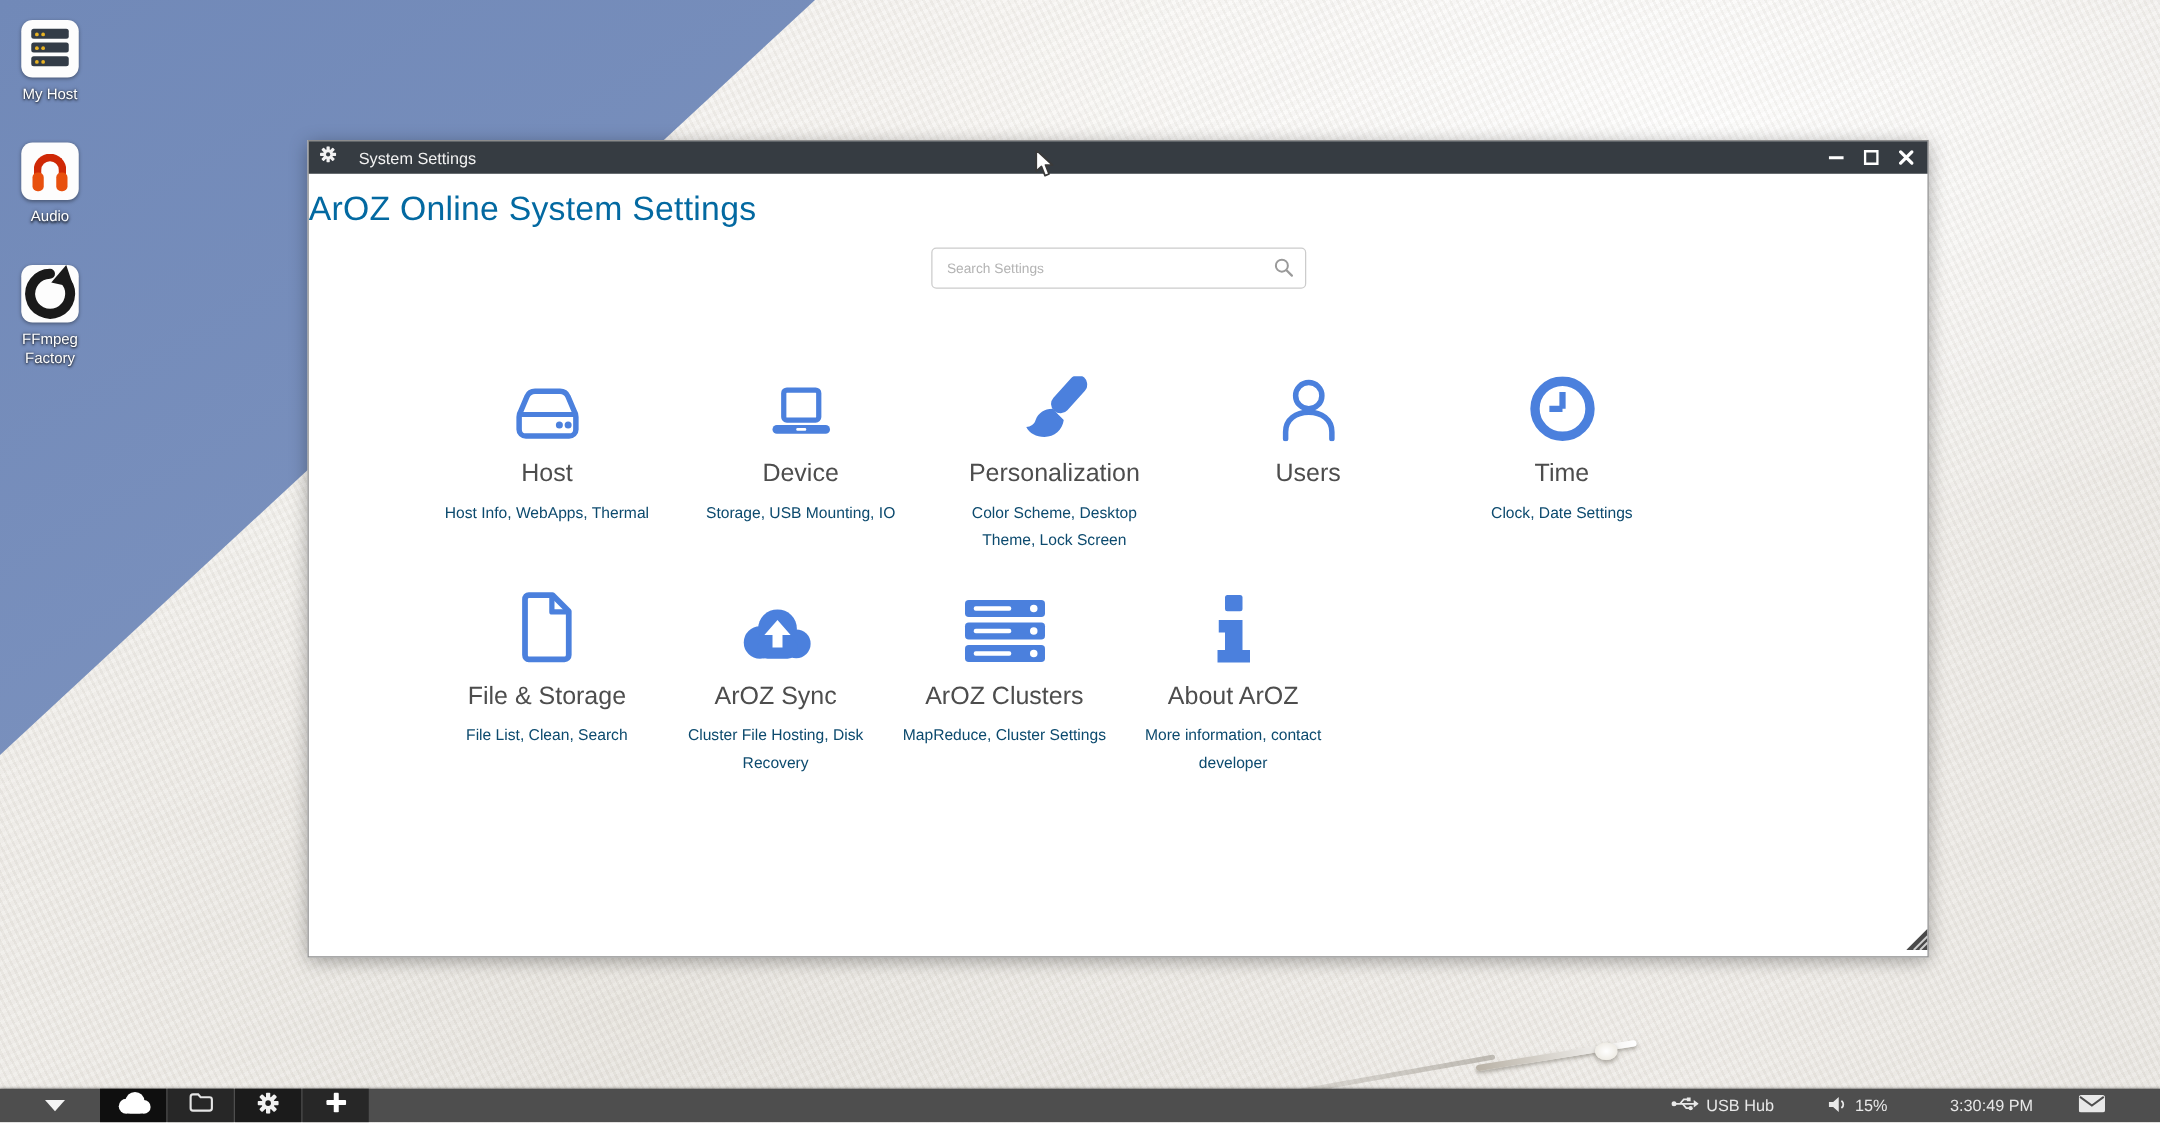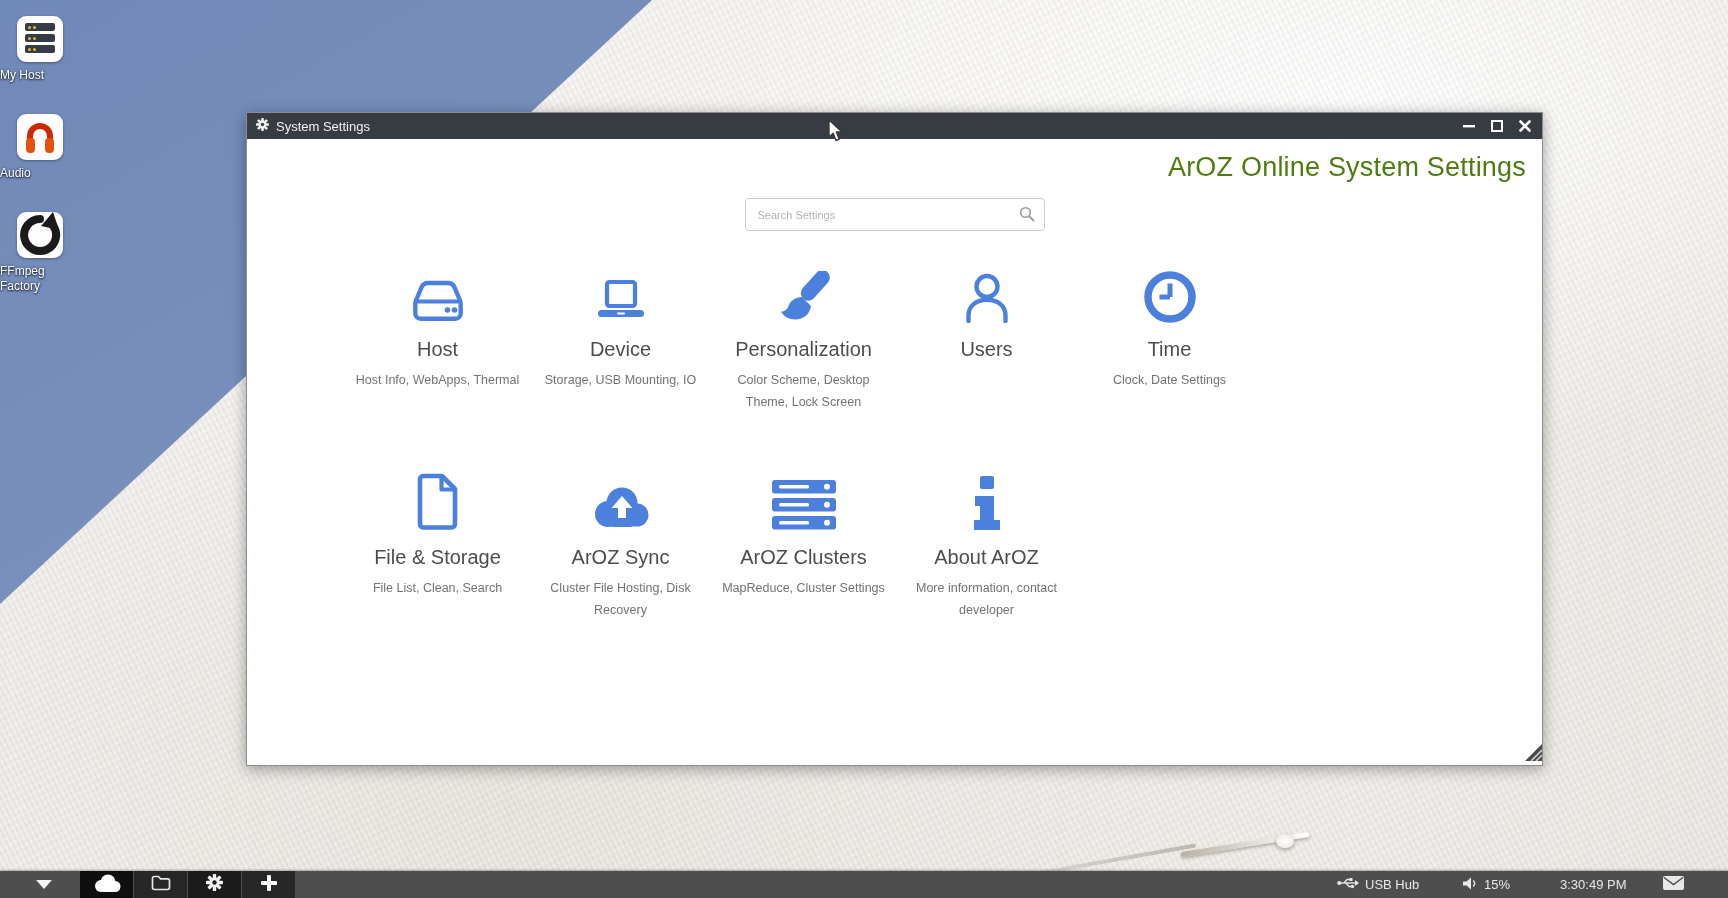--- a/index.html
+++ b/index.html
@@ -28,59 +28,59 @@
     background:linear-gradient(90deg, rgba(150,145,135,0), rgba(150,145,135,.55));
     transform:rotate(-10deg); border-radius:2px; }
   .twig { position:absolute; left:1180px; top:842px; width:130px; height:5px;
     background:linear-gradient(90deg, #b9b2a6, #ffffff); transform:rotate(-9deg);
     border-radius:3px; box-shadow:0 2px 3px rgba(120,115,105,.5); }
   .twig-knot { position:absolute; left:1276px; top:834px; width:18px; height:14px;
     background:radial-gradient(#ffffff, #e8e4da); border-radius:50%;
     box-shadow:0 2px 4px rgba(120,115,105,.6); }
 
   
-  .desk-icon { position:absolute; width:80px; left:0; text-align:left; cursor:pointer; }
+  .desk-icon { position:absolute; width:80px; left:0; text-align:center; cursor:pointer; }
   .desk-icon .badge { width:46px; height:46px; margin:0 auto; background:#fdfdfd;
     border-radius:9px; box-shadow:0 1px 3px rgba(0,0,0,.35); position:relative; }
   .desk-icon .lbl { margin-top:6px; font-size:12px; color:#fff;
     text-shadow:0 1px 2px rgba(0,0,0,.85), 0 0 3px rgba(0,0,0,.5); line-height:15px; }
   
   .srv-bar { position:absolute; left:8px; width:30px; height:8px; background:#333c47; border-radius:2px; }
   .srv-dot { position:absolute; width:3px; height:3px; border-radius:50%; background:#e8b324; top:2.5px; }
   
   .hp-band { position:absolute; left:10px; top:9px; width:26px; height:22px;
     border:6px solid #cf2806; border-bottom:none; border-radius:14px 14px 0 0; }
   .hp-cup { position:absolute; top:24px; width:9px; height:15px; background:#e8500e; border-radius:4px; }
   
   #win { position:absolute; left:246px; top:112px; width:1297px; height:654px;
     background:#ffffff; border:1px solid #8d8d8d; box-shadow:0 3px 14px rgba(0,0,0,.35); }
   #titlebar { position:absolute; left:0; top:0; right:0; height:26px; background:#363c42;
     display:flex; align-items:center; padding-left:9px; cursor:default; }
-  #titlebar .t-text { color:#f2f2f2; font-size:13px; margin-left:7px; }
+  #titlebar .t-text { color:#f2f2f2; font-size:13px; margin-left:18px; }
   .win-controls { position:absolute; right:8px; top:0; height:26px; display:flex; align-items:center; gap:10px; }
   .wc-btn { width:18px; height:18px; display:flex; align-items:center; justify-content:center; cursor:pointer; }
 
   #content { position:absolute; left:0; top:26px; right:0; bottom:0; overflow:hidden; }
-  #heading { position:absolute; top:13px; left:0; right:16px; text-align:right;
-    font-size:27px; color:#4d7c0f; letter-spacing:.2px; }
+  #heading { position:absolute; top:13px; left:0; right:0; text-align:left;
+    font-size:27px; color:#0369a1; letter-spacing:.2px; }
   #search-wrap { position:absolute; top:59px; left:50%; transform:translateX(-50%);
     width:300px; height:33px; }
   #search-input { width:300px; height:33px; border:1px solid #ccc; border-radius:4px;
     padding:0 34px 0 12px; font-size:11px; color:#555; outline:none;
     font-family:"Liberation Sans", sans-serif; }
   #search-input::placeholder { color:#b3b3b3; }
   #search-icon { position:absolute; right:10px; top:8px; }
 
   .tile-row { position:absolute; left:99px; width:1098px; display:flex; }
-  #row1 { top:124px; }
+  #row1 { top:154px;gap:20px; }
   #row2 { top:332px; }
   .tile { width:183px; text-align:center; cursor:pointer; }
   .tile-icon { height:60px; display:flex; align-items:flex-end; justify-content:center; }
   .tile-title { margin:13px auto 0; font-size:20px; color:#4d4d4d; max-width:142px; line-height:26px; }
-  .tile-sub { margin:7px auto 0; font-size:12.5px; color:#737373; max-width:172px; line-height:22px; }
+  .tile-sub { margin:7px auto 0; font-size:12.5px; color:#0c4a6e; max-width:172px; line-height:22px; }
 
   .resize-handle { position:absolute; right:0; bottom:0; cursor:nwse-resize; }
 
   
   #taskbar { position:absolute; left:0; bottom:0; width:1728px; height:27px; background:#4e4e4e;
     box-shadow:0 -1px 2px rgba(0,0,0,.3); }
   .tb-item { position:absolute; top:0; height:27px; display:flex; align-items:center; justify-content:center; cursor:pointer; }
   .tb-tri { left:28px; width:32px; }
   .tri-down { width:0; height:0; border-left:8px solid transparent; border-right:8px solid transparent;
     border-top:9px solid #f5f5f5; }

